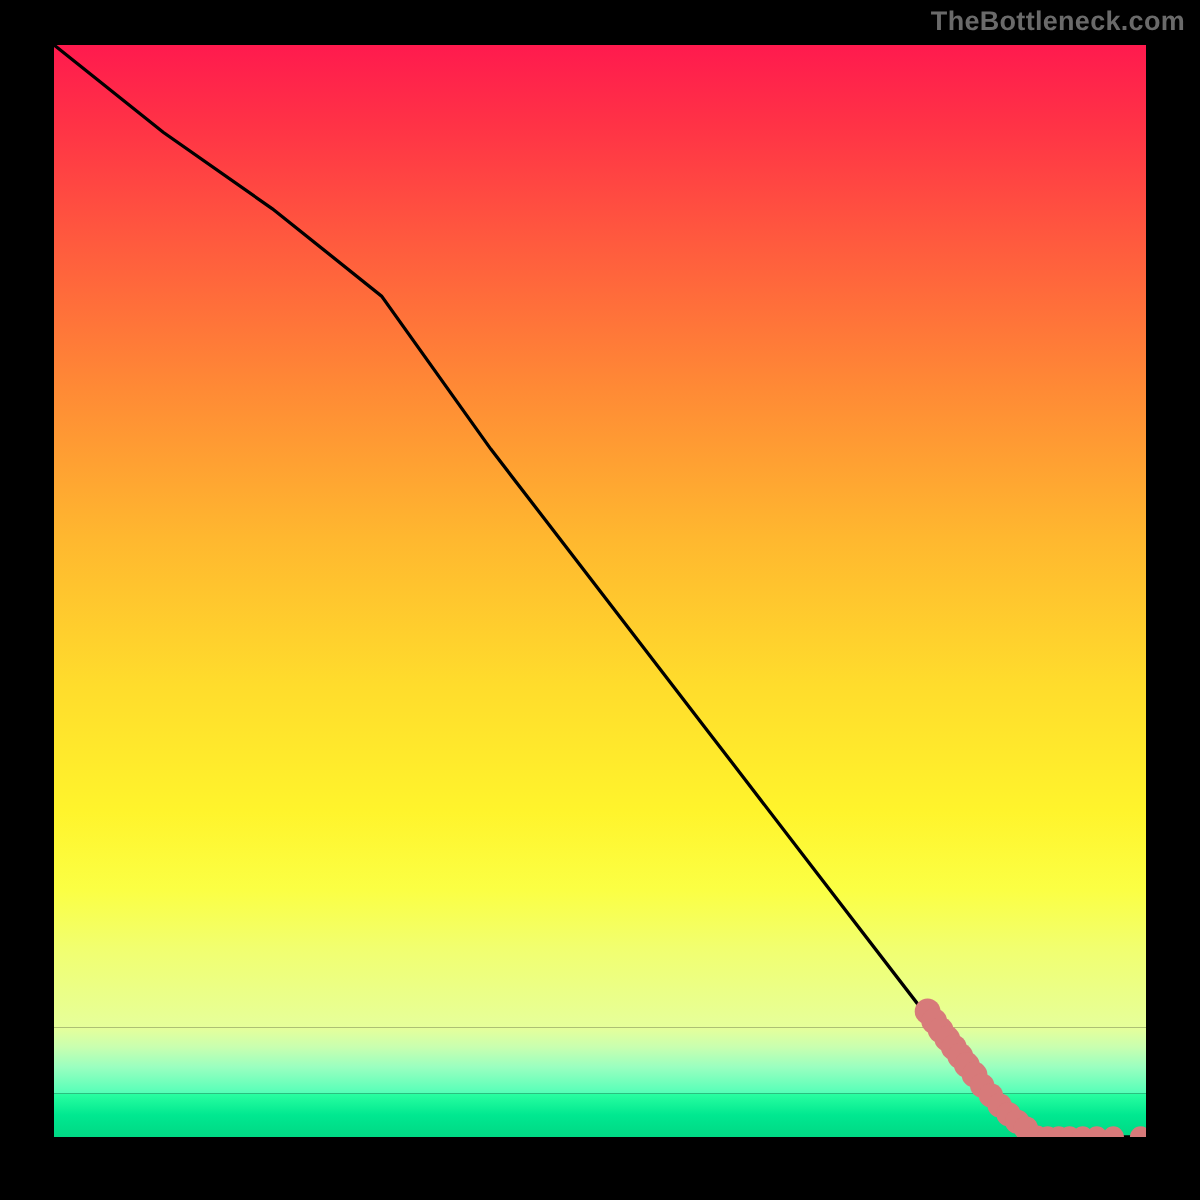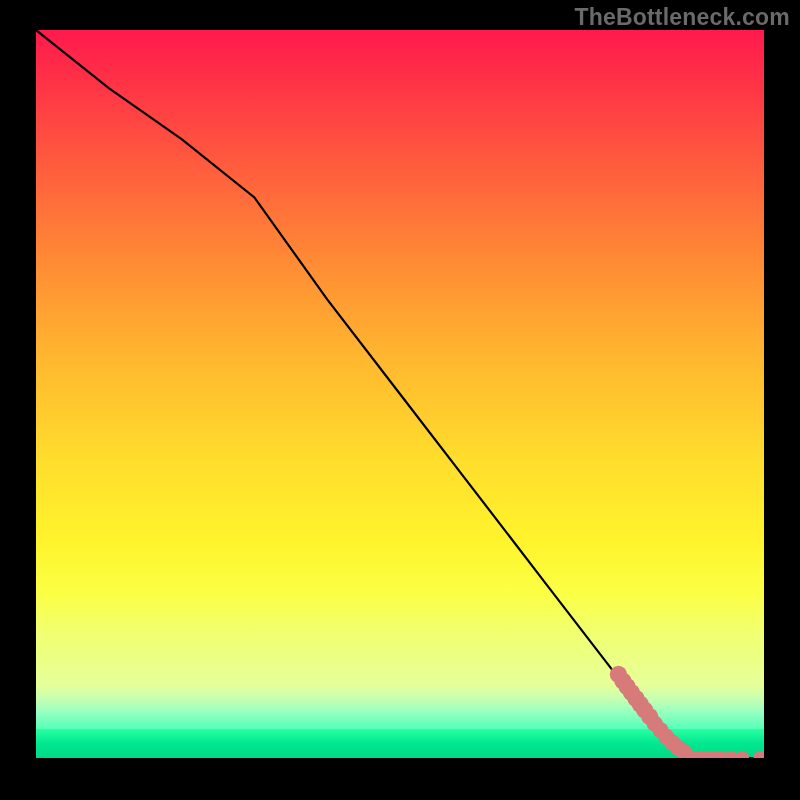--- a/index.html
+++ b/index.html
@@ -9,21 +9,21 @@
     background: #000;
     position: relative;
     font-family: Arial, sans-serif;
     overflow: hidden;
   }
   .watermark {
     position: absolute;
     top: 4px;
     right: 10px;
     color: #6a6a6a;
-    font-size: 23px;
+    font-size: 18px;
     font-weight: bold;
     z-index: 10;
     letter-spacing: 0.2px;
   }
   .plot-frame {
     position: absolute;
     left: 36px;
     top: 30px;
     width: 728px;
     height: 728px;

